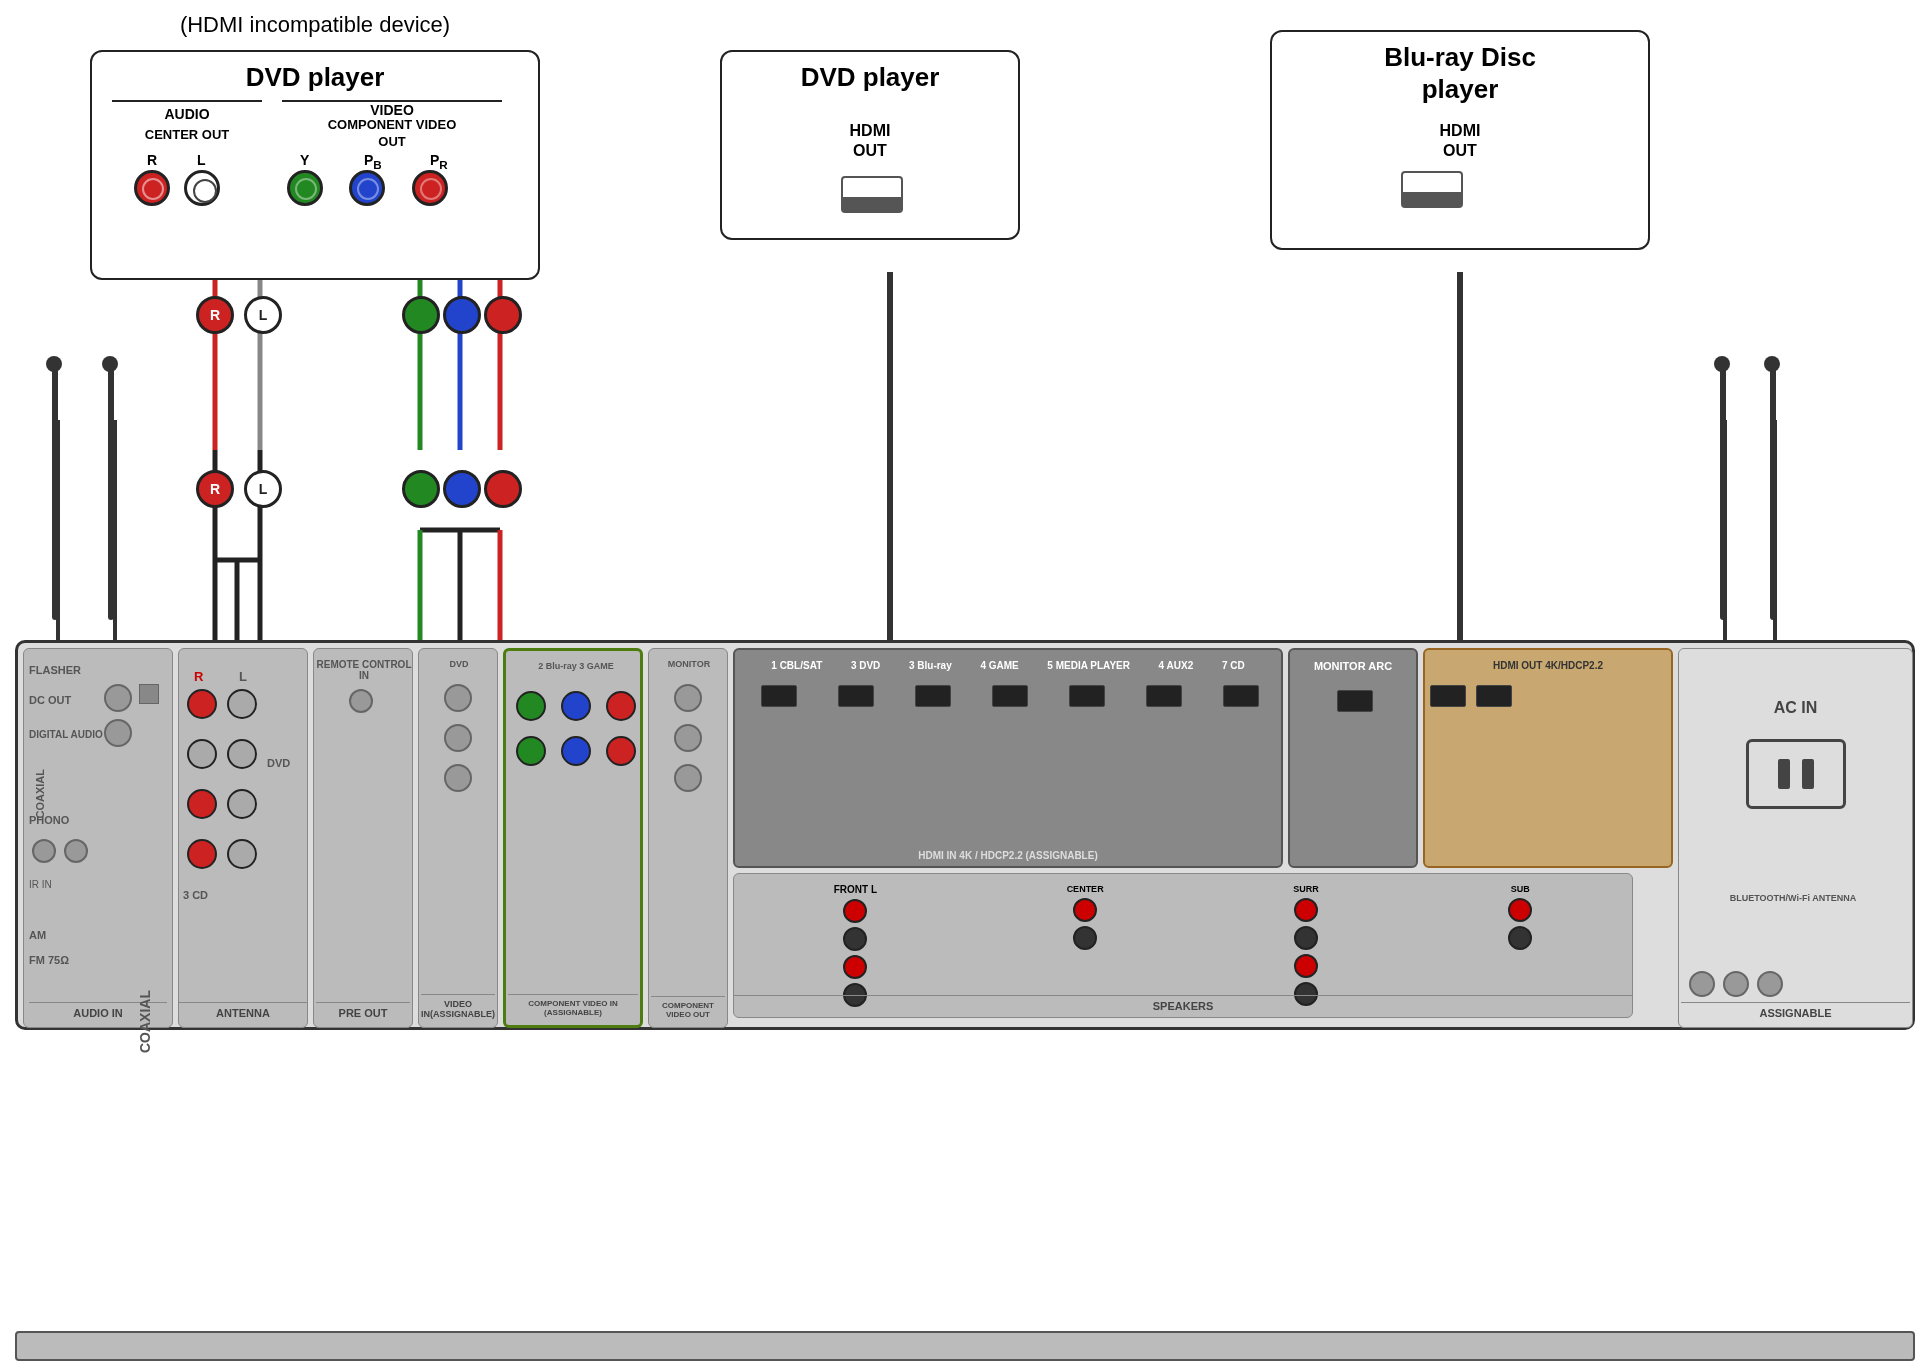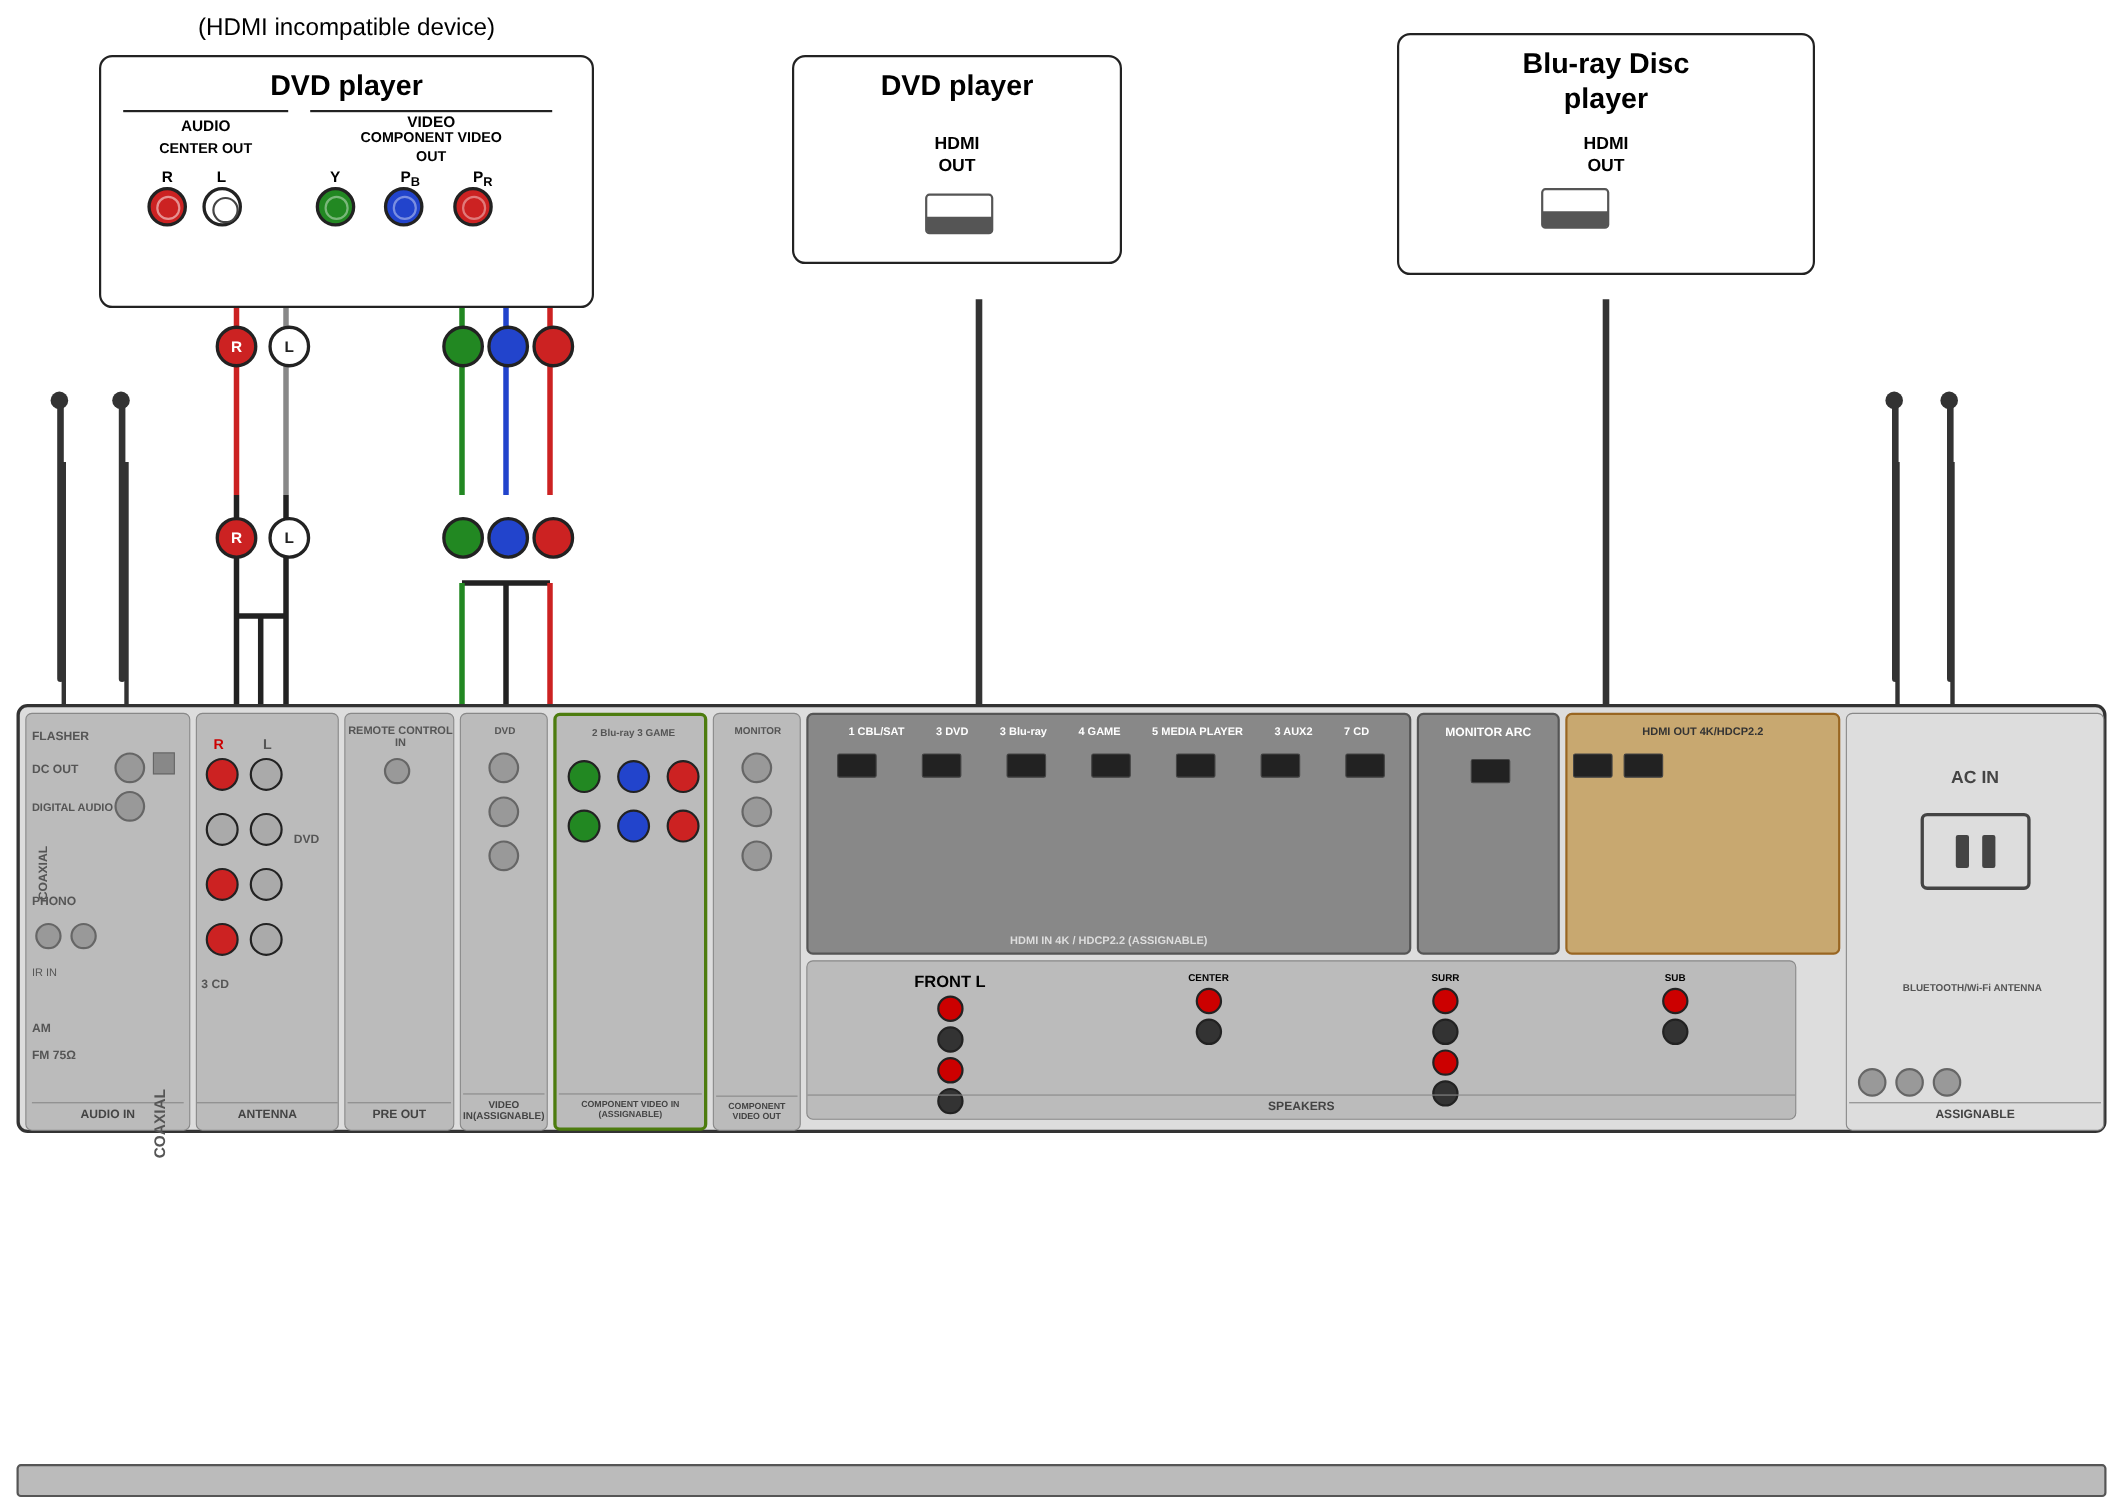--- a/index.html
+++ b/index.html
@@ -307,21 +307,21 @@
     </div>
 
     <div style="position:absolute; left:715px; top:5px; width:550px; height:220px; background:#888; border-radius:6px; border:2px solid #555;">
 
       <div style="position:absolute; top:10px; left:0; width:100%; display:flex; justify-content:space-around; font-size:10px; font-weight:bold; color:#fff; padding:0 22px;">
         <span>1 CBL/SAT</span>
         <span>3 DVD</span>
         <span>3 Blu-ray</span>
         <span>4 GAME</span>
         <span>5 MEDIA PLAYER</span>
-        <span>3 AUX2</span>
+        <span>4 AUX2</span>
         <span>7 CD</span>
       </div>
 
       <div style="position:absolute; top:35px; left:5px; width:540px; display:flex; justify-content:space-around; align-items:center;">
         <div style="width:36px; height:22px; background:#222; border-radius:2px; border:1px solid #444;"></div>
         <div style="width:36px; height:22px; background:#222; border-radius:2px; border:1px solid #444;"></div>
         <div style="width:36px; height:22px; background:#222; border-radius:2px; border:1px solid #444;"></div>
         <div style="width:36px; height:22px; background:#222; border-radius:2px; border:1px solid #444;"></div>
         <div style="width:36px; height:22px; background:#222; border-radius:2px; border:1px solid #444;"></div>
         <div style="width:36px; height:22px; background:#222; border-radius:2px; border:1px solid #444;"></div>
@@ -342,21 +342,21 @@
         <div style="width:36px; height:22px; background:#222; border-radius:2px; border:1px solid #444;"></div>
         <div style="width:36px; height:22px; background:#222; border-radius:2px; border:1px solid #444;"></div>
       </div>
     </div>
 
     <div style="position:absolute; left:715px; top:230px; width:900px; height:145px; background:#bbb; border:1px solid #888; border-radius:6px;">
 
       <div style="position:absolute; top:10px; left:0; width:100%; display:flex; justify-content:space-around; padding:0 5px;">
 
         <div style="display:flex; flex-direction:column; align-items:center; gap:4px;">
-          <div style="font-size:15px; font-weight:bold;">FRONT L</div>
+          <div style="font-size:10px; font-weight:bold;">FRONT L</div>
           <div style="width:24px; height:24px; border-radius:50%; background:#c00; border:2px solid #222;"></div>
           <div style="width:24px; height:24px; border-radius:50%; background:#333; border:2px solid #222;"></div>
           <div style="width:24px; height:24px; border-radius:50%; background:#c00; border:2px solid #222;"></div>
           <div style="width:24px; height:24px; border-radius:50%; background:#333; border:2px solid #222;"></div>
         </div>
         <div style="display:flex; flex-direction:column; align-items:center; gap:4px;">
           <div style="font-size:9px; font-weight:bold;">CENTER</div>
           <div style="width:24px; height:24px; border-radius:50%; background:#c00; border:2px solid #222;"></div>
           <div style="width:24px; height:24px; border-radius:50%; background:#333; border:2px solid #222;"></div>
         </div>

